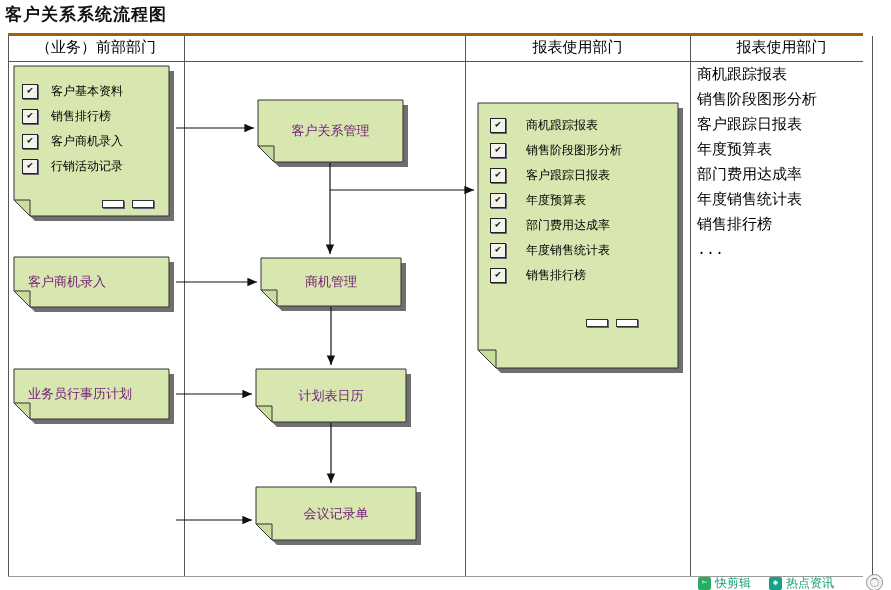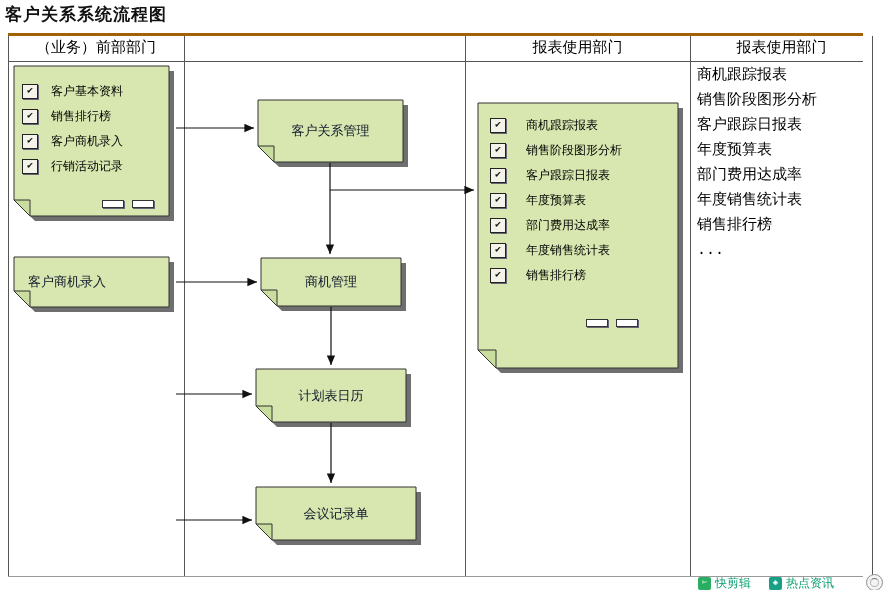--- a/index.html
+++ b/index.html
@@ -4,21 +4,21 @@
 <style>
   html,body{margin:0;padding:0;background:#fff;}
   .page{position:relative;width:891px;height:590px;background:#ffffff;font-family:Liberation Mono, monospace;overflow:hidden;}
   .title{position:absolute;left:5px;top:3px;font-size:17px;font-weight:bold;color:#111;letter-spacing:1px;}
   .grid{position:absolute;left:8px;top:33px;width:855px;height:540px;border-top:3px solid #a16207;border-bottom:1px solid #9a9a9a;}
   .vline{position:absolute;top:0;bottom:0;width:1px;background:#555;}
   .hline{position:absolute;left:0;right:0;top:25px;height:1px;background:#555;}
   .colhead{position:absolute;top:0;height:25px;line-height:25px;text-align:center;font-size:15px;color:#000;white-space:nowrap;}
   .note{position:absolute;}
   .note svg{position:absolute;left:0;top:0;overflow:visible;}
-  .note-label{position:absolute;inset:0;display:flex;align-items:center;font-size:13px;color:#0f172a;white-space:nowrap;}
+  .note-label{position:absolute;inset:0;display:flex;align-items:center;font-size:13px;color:#701a75;white-space:nowrap;}
   .lab-center{justify-content:center;}
   .lab-left{padding-left:14px;}
   .chk-row{position:absolute;display:flex;align-items:center;height:16px;}
   .chkbox{flex:0 0 auto;width:14px;height:13px;border:1px solid #222;background:#f3f3ea;box-shadow:1px 1px 0 #667;font-size:10px;line-height:12px;text-align:center;color:#101010;}
   .chk-label{margin-left:13px;font-size:12px;color:#000;white-space:nowrap;}
   .btn-row{position:absolute;display:flex;gap:8px;}
   .mini-btn{width:20px;height:6px;background:#ffffff;border:1px solid #333;box-shadow:1px 1px 0 #667;}
   .arrows{position:absolute;inset:0;pointer-events:none;}
   .report-list{position:absolute;left:697px;top:63px;font-size:15px;color:#000;}
   .report-line{height:25px;line-height:25px;white-space:nowrap;}
@@ -79,20 +79,28 @@
 
   <div class="note" style="left:14px;top:257px;width:155px;height:50px">
     <svg width="155" height="50">
       <polygon points="5,5 160,5 160,55 21,55 5,39" fill="#6f6f6f"></polygon>
       <polygon points="0,0 155,0 155,50 16,50 0,34" fill="#d8e7b0" stroke="#333" stroke-width="1"></polygon>
       <polygon points="0,34 16,50 16,34" fill="#c9dd9e" stroke="#333" stroke-width="1"></polygon>
     </svg>
     <div class="note-label lab-left">客户商机录入</div>
   </div>
 
+  <div class="note" style="left:14px;top:369px;width:155px;height:50px">
+    <svg width="155" height="50">
+      <polygon points="5,5 160,5 160,55 21,55 5,39" fill="#6f6f6f"></polygon>
+      <polygon points="0,0 155,0 155,50 16,50 0,34" fill="#d8e7b0" stroke="#333" stroke-width="1"></polygon>
+      <polygon points="0,34 16,50 16,34" fill="#c9dd9e" stroke="#333" stroke-width="1"></polygon>
+    </svg>
+    <div class="note-label lab-left">业务员行事历计划</div>
+  </div>
 
 
   <div class="note" style="left:258px;top:100px;width:145px;height:62px">
     <svg width="145" height="62">
       <polygon points="5,5 150,5 150,67 21,67 5,51" fill="#6f6f6f"></polygon>
       <polygon points="0,0 145,0 145,62 16,62 0,46" fill="#d8e7b0" stroke="#333" stroke-width="1"></polygon>
       <polygon points="0,46 16,62 16,46" fill="#c9dd9e" stroke="#333" stroke-width="1"></polygon>
     </svg>
     <div class="note-label lab-center">客户关系管理</div>
   </div>

